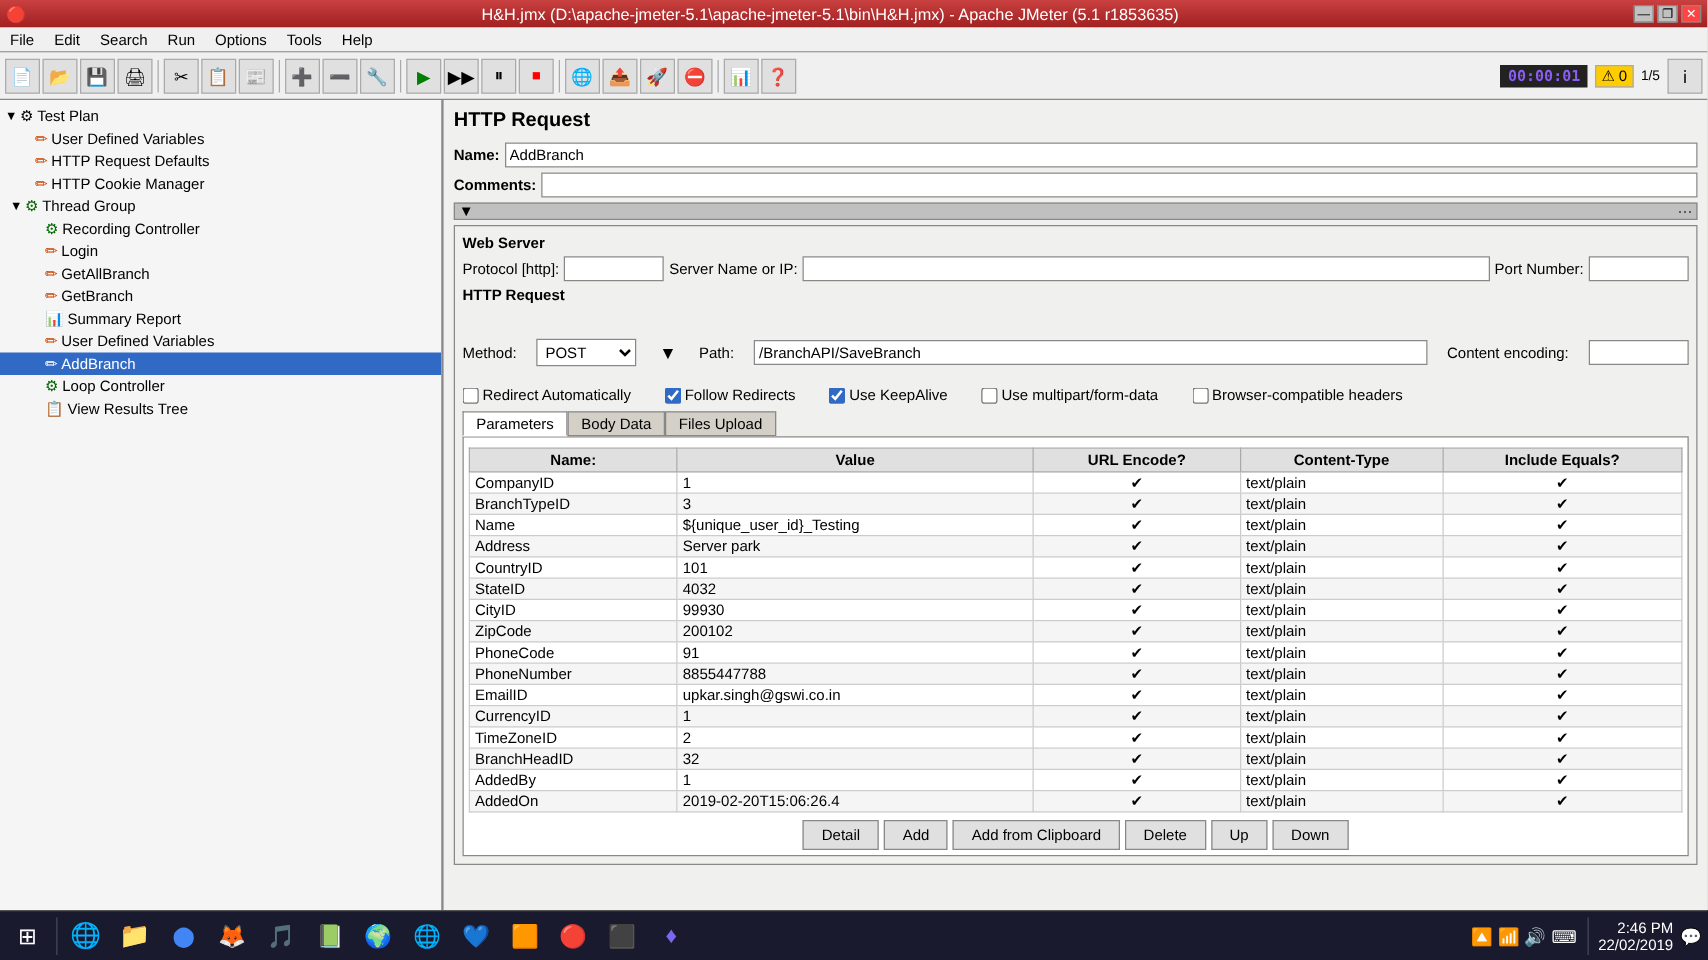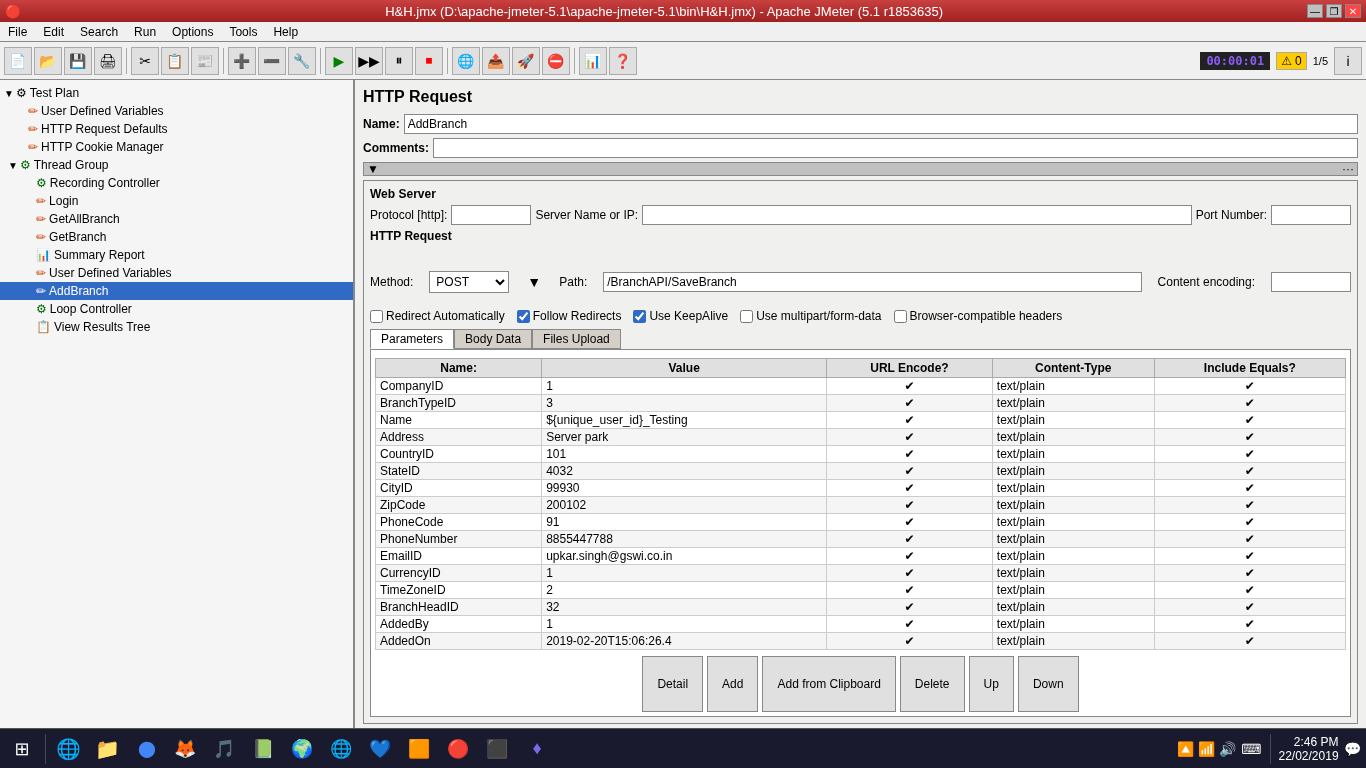--- a/index.html
+++ b/index.html
@@ -113,21 +113,21 @@
     .server-label { white-space: nowrap; font-size: 12px; }
     .server-input { border: 1px solid #888; background: white; height: 20px; padding: 1px 3px; font-size: 12px; }
 
     
     .httpreq-section { margin-top: 4px; }
     .httpreq-row { display: flex; align-items: center; gap: 16px; margin-bottom: 4px; margin-top: 28px; }
     .method-select { height: 22px; border: 1px solid #888; background: white; padding: 0 2px; font-size: 12px; width: 80px; }
     .path-input { flex: 1; height: 20px; border: 1px solid #888; background: white; padding: 1px 3px; font-size: 12px; }
 
     
-    .checkbox-row { display: flex; align-items: center; gap: 12px; margin-bottom: 6px; font-size: 12px; margin-top: 16px; }
+    .checkbox-row { display: flex; align-items: center; gap: 27px; margin-bottom: 6px; font-size: 12px; margin-top: 16px; }
     .cb-item { display: flex; align-items: center; gap: 3px; }
 
     
     .inner-tabs { display: flex; gap: 0; margin-bottom: 0; }
     .inner-tab { padding: 2px 10px; border: 1px solid #888; background: #d4d0c8; cursor: pointer; font-size: 12px; }
     .inner-tab.active { background: white; border-bottom: 1px solid white; }
 
     
     .params-table { width: 100%; border-collapse: collapse; font-size: 11px; margin-top: 4px; }
     .params-table th {
@@ -136,21 +136,21 @@
     }
     .params-table td {
       border: 1px solid #ccc; padding: 1px 4px; background: white;
     }
     .params-table tr:nth-child(even) td { background: #f5f5f5; }
     .send-params-header { text-align: center; font-weight: bold; margin: 4px 0; font-size: 12px; }
 
     
     .btn-row { display: flex; gap: 4px; justify-content: center; margin-top: 6px; }
     .action-btn {
-      padding: 20px 14px; background: #e0e0e0; border: 1px solid #888;
+      padding: 4px 14px; background: #e0e0e0; border: 1px solid #888;
       cursor: pointer; font-size: 12px;
     }
 
     
     #status-bar {
       background: #d4d0c8;
       height: 30px;
       border-top: 1px solid #888;
       display: flex;
       align-items: center;

